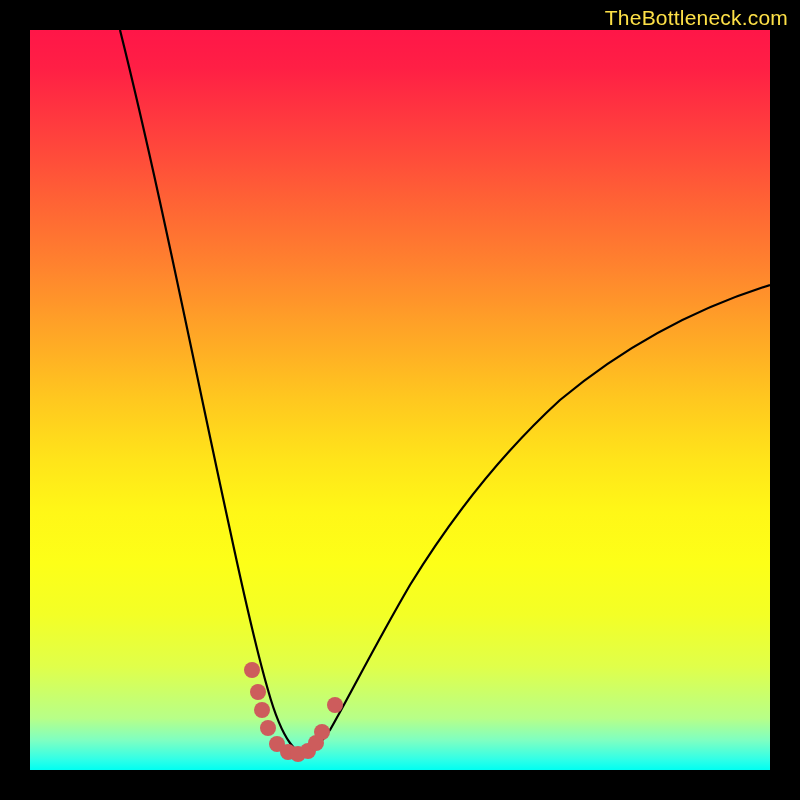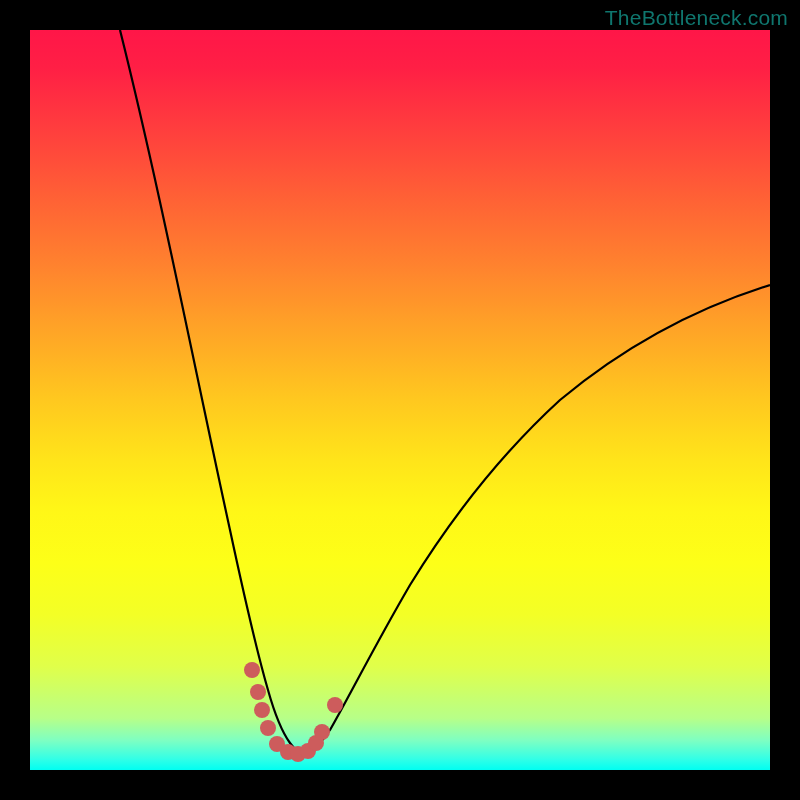--- a/index.html
+++ b/index.html
@@ -33,21 +33,21 @@
       #b7ff88 93%,
       #7effc2 96%,
       #33ffe6 98.5%,
       #00fff2 100%
     );
   }
   .watermark {
     position: absolute;
     top: 6px;
     right: 12px;
-    color: #0f766e;
+    color: #fde047;
     font-size: 21px;
     font-weight: 400;
     letter-spacing: 0.2px;
   }
   svg.curve {
     position: absolute;
     left: 0;
     top: 0;
     width: 740px;
     height: 740px;

